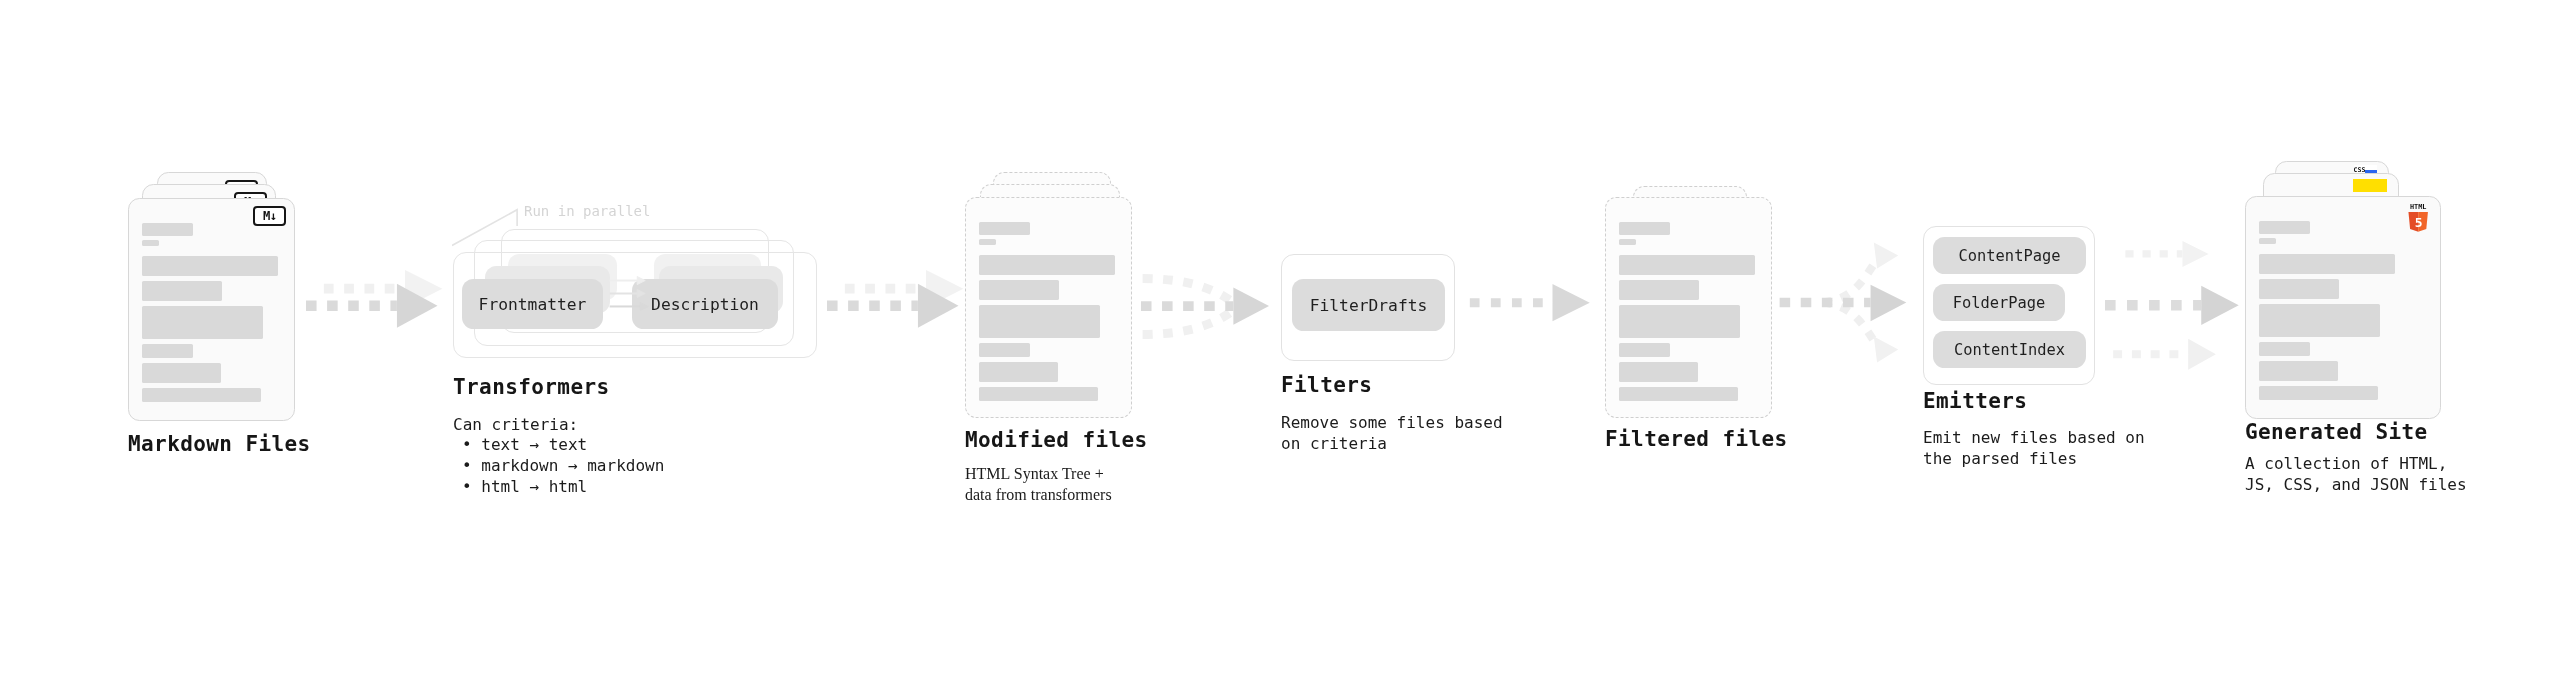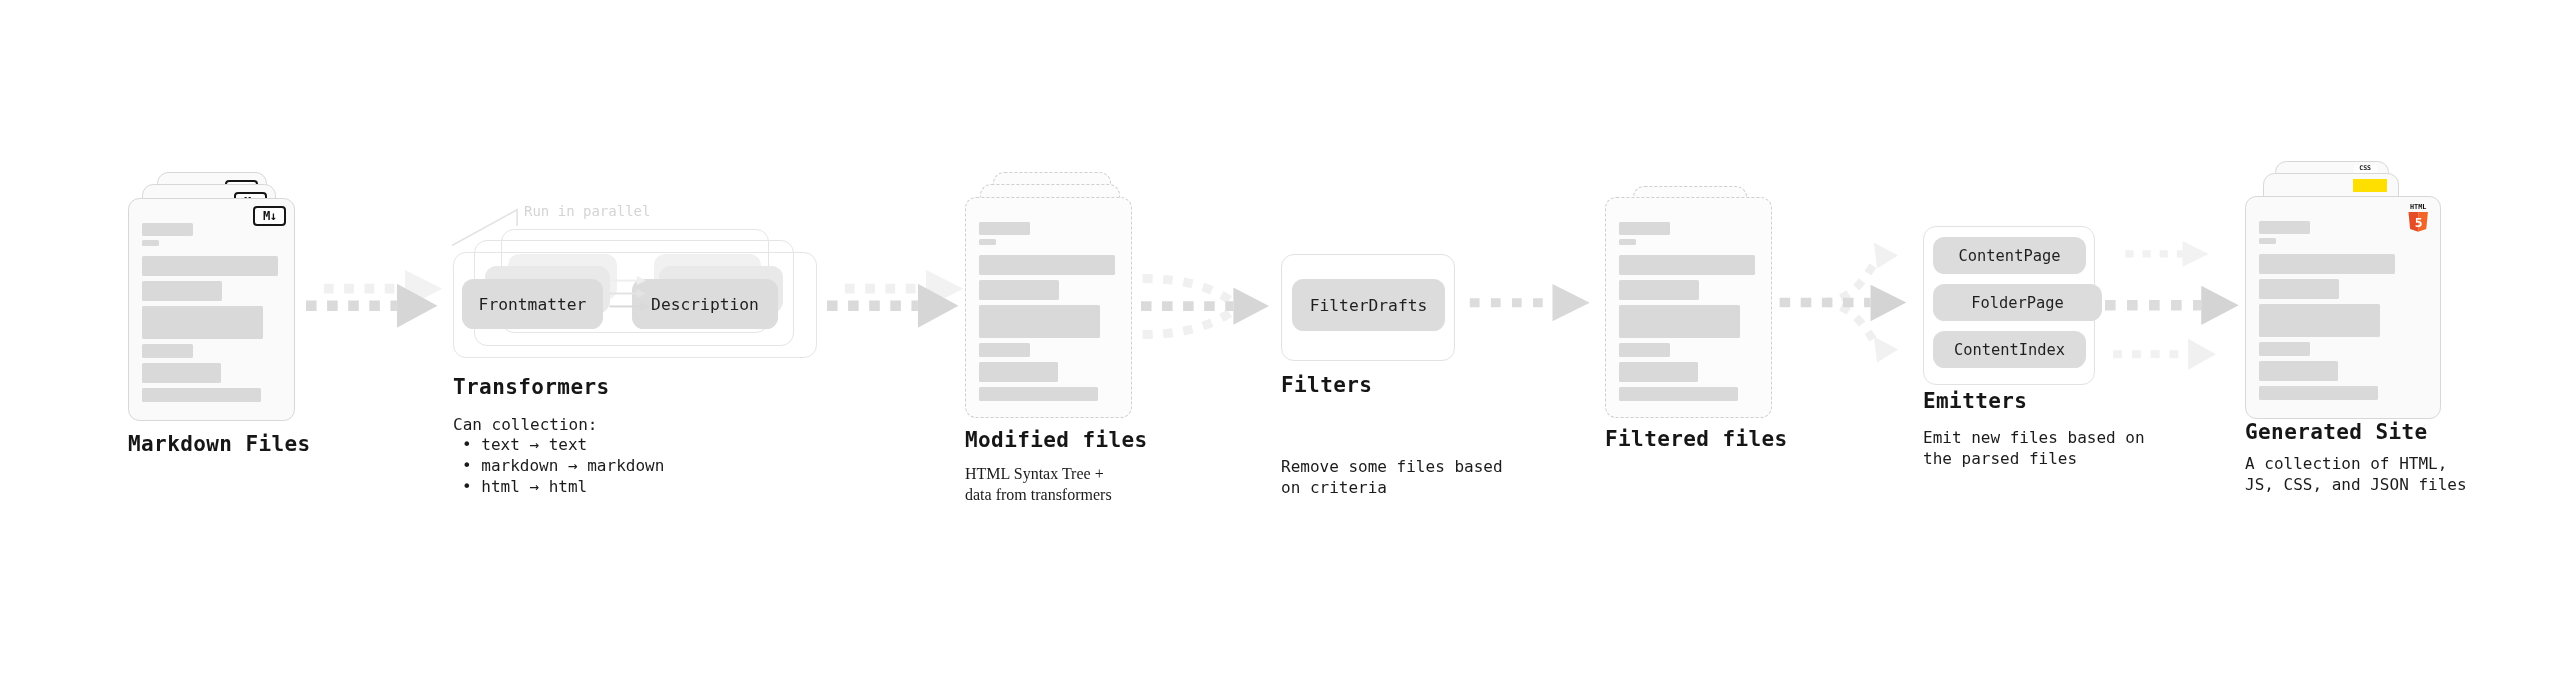--- a/index.html
+++ b/index.html
@@ -12,21 +12,21 @@
   .card{position:absolute;border-radius:11.4px;overflow:hidden;box-sizing:border-box;}
   .card.solid{background:#fafafa;border:1.6px solid #d7d7d7;}
   .card.dashed{background:#fcfcfc;border:1.6px dashed #cfcfcf;}
   .pbar{display:block;background:#d9d9d9;border-radius:1.6px;margin-left:13px;}
   
   .md-badge{position:absolute;top:7.3px;right:8.1px;width:32.5px;height:19.5px;background:#fff;
     border:2.4px solid #161616;border-radius:4.1px;display:flex;align-items:center;justify-content:center;
     font-size:12.2px;font-weight:bold;letter-spacing:-0.8px;color:#161616;box-sizing:border-box;}
   
   .css-badge{position:absolute;top:3.3px;right:11.4px;width:23px;height:11.4px;background:#fff;
-    display:flex;flex-direction:column;align-items:center;}
+    display:flex;align-items:center;}
   .css-txt{font-size:6.5px;line-height:7.3px;font-weight:bold;color:#111;letter-spacing:0;}
   .css-underline{width:18px;height:2.4px;background:#2965f1;margin-top:0.8px;}
   .js-badge{position:absolute;top:4.9px;right:11.4px;width:34px;height:13px;background:#ffdf00;}
   
   .stack-label{position:absolute;font-size:21px;font-weight:600;letter-spacing:0.4px;white-space:nowrap;color:#161616;}
   .stage-sub{position:absolute;font-size:16px;line-height:21px;white-space:pre-line;color:#1b1b1b;}
   .annotation{position:absolute;font-size:14px;color:#d4d4d4;white-space:nowrap;}
   
   .outline-box{position:absolute;border:1.6px solid #e5e5e5;border-radius:13px;background:transparent;box-sizing:border-box;}
   .node-btn{position:absolute;background:#dcdcdc;border-radius:11.4px;display:flex;align-items:center;
@@ -96,21 +96,21 @@
         <polygon points="40,36 50,41 40,46"></polygon>
       </g>
   </svg>
 
   <svg class="abs z5" style="left:452px;top:203px;" width="70" height="46" viewBox="0 0 86 56">
     <polyline points="0,52 80,8 80,28" fill="none" stroke="#e3e3e3" stroke-width="2"></polyline>
   </svg>
   <div class="annotation" style="left:524px;top:203px;">Run in parallel</div>
 
   <div class="stack-label" style="left:453px;top:375px;">Transformers</div>
-  <div class="stage-sub" style="left:453px;top:414px;">Can collection:</div>
+  <div class="stage-sub" style="left:453px;top:414px;">Can criteria:</div>
   <div class="stage-sub" style="left:462px;top:434px;">• text → text</div>
   <div class="stage-sub" style="left:462px;top:455px;">• markdown → markdown</div>
   <div class="stage-sub" style="left:462px;top:476px;">• html → html</div>
 
   <svg class="abs" style="left:827px;top:270px;" width="138" height="61" viewBox="0 0 170 75">
     <line x1="22" y1="23" x2="122" y2="23" stroke="#f0f0f0" stroke-width="12" stroke-dasharray="12 13"></line>
     <polygon points="122,0 168,23 122,46" fill="#f2f2f2"></polygon>
     <line x1="0" y1="44" x2="112" y2="44" stroke="#dadada" stroke-width="13" stroke-dasharray="13 13"></line>
     <polygon points="112,17 162,44 112,71" fill="#d6d6d6"></polygon>
   </svg>
@@ -136,21 +136,21 @@
   <svg class="abs" style="left:1136px;top:268px;" width="138" height="77" viewBox="0 0 170 95">
     <path d="M 8 13 Q 78 13 116 40" fill="none" stroke="#f0f0f0" stroke-width="11" stroke-dasharray="12 13"></path>
     <path d="M 8 82 Q 78 82 116 55" fill="none" stroke="#f0f0f0" stroke-width="11" stroke-dasharray="12 13"></path>
     <line x1="6" y1="47" x2="120" y2="47" stroke="#dadada" stroke-width="12" stroke-dasharray="13 13"></line>
     <polygon points="120,24 164,47 120,70" fill="#d6d6d6"></polygon>
   </svg>
 
   <div class="panel z2" style="left:1281px;top:254px;width:174px;height:107px;"></div>
   <div class="node-btn z3" style="left:1292px;top:279px;width:153px;height:52px;">FilterDrafts</div>
   <div class="stack-label" style="left:1281px;top:373px;">Filters</div>
-  <div class="stage-sub" style="left:1281px;top:412px;margin-top:44px;">Remove some files based
+  <div class="stage-sub" style="left:1281px;top:412px;">Remove some files based
 on criteria</div>
 
   <svg class="abs" style="left:1468px;top:280px;" width="126" height="47" viewBox="0 0 155 58">
     <line x1="2" y1="28" x2="104" y2="28" stroke="#dcdcdc" stroke-width="11" stroke-dasharray="12 14"></line>
     <polygon points="104,5 150,28 104,51" fill="#d8d8d8"></polygon>
   </svg>
 
   <div class="card dashed z1" style="left:1633px;top:186px;width:114px;height:228px;"></div>
   <div class="card dashed z3" style="left:1605px;top:197px;width:167px;height:221px;">
     <div>
@@ -170,21 +170,21 @@
     <path d="M 55 84 C 92 80 104 58 120 34" fill="none" stroke="#efefef" stroke-width="10" stroke-dasharray="11 12"></path>
     <polygon points="118,10 148,26 122,42" fill="#f1f1f1"></polygon>
     <path d="M 55 84 C 92 88 104 110 120 134" fill="none" stroke="#efefef" stroke-width="10" stroke-dasharray="11 12"></path>
     <polygon points="118,126 148,142 122,158" fill="#f1f1f1"></polygon>
     <line x1="2" y1="84" x2="114" y2="84" stroke="#dadada" stroke-width="12" stroke-dasharray="13 13"></line>
     <polygon points="114,62 158,84 114,107" fill="#d4d4d4"></polygon>
   </svg>
 
   <div class="panel z2" style="left:1923px;top:226px;width:172px;height:159px;"></div>
   <div class="node-btn z3" style="left:1933px;top:237px;width:153px;height:37px;font-size:15.4px;">ContentPage</div>
-  <div class="node-btn z3" style="left:1933px;top:284px;width:169px;height:37px;font-size:15.4px;">FolderPage</div>
+  <div class="node-btn z3" style="left:1933px;top:284px;width:132px;height:37px;font-size:15.4px;">FolderPage</div>
   <div class="node-btn z3" style="left:1933px;top:331px;width:153px;height:37px;font-size:15.4px;">ContentIndex</div>
   <div class="stack-label" style="left:1923px;top:389px;">Emitters</div>
   <div class="stage-sub" style="left:1923px;top:427px;">Emit new files based on
 the parsed files</div>
 
   <svg class="abs" style="left:2105px;top:236px;" width="137" height="137" viewBox="0 0 168 168">
     <line x1="25" y1="22" x2="95" y2="22" stroke="#f1f1f1" stroke-width="9" stroke-dasharray="10 11"></line>
     <polygon points="95,6 127,22 95,38" fill="#f2f2f2"></polygon>
     <line x1="0" y1="85" x2="118" y2="85" stroke="#dcdcdc" stroke-width="13" stroke-dasharray="13 14"></line>
     <polygon points="118,61 164,85 118,109" fill="#d4d4d4"></polygon>

